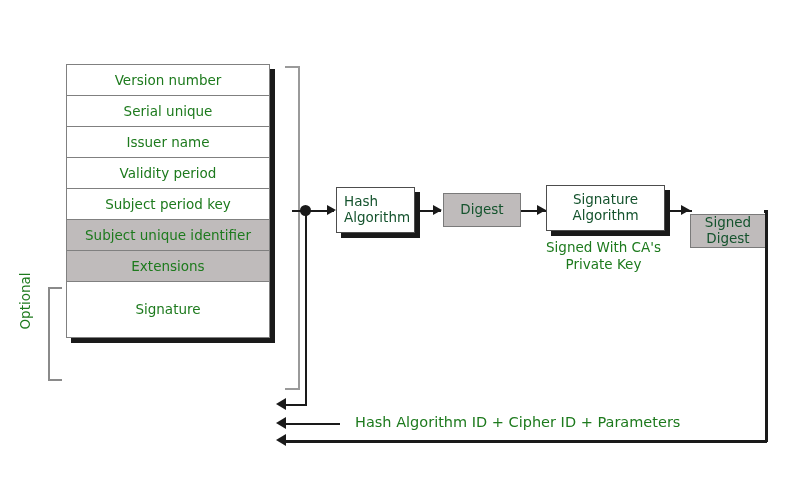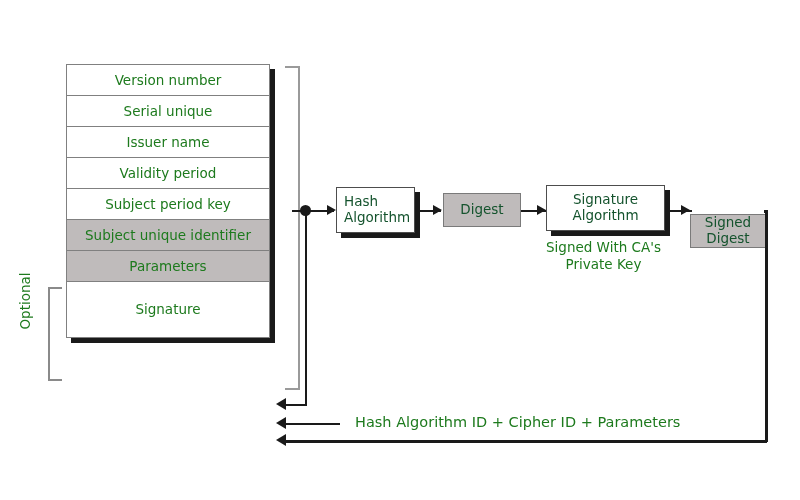--- a/index.html
+++ b/index.html
@@ -167,21 +167,21 @@
 
 <div id="canvas">
 
   <div class="cert-table">
     <div class="cert-row">Version number</div>
     <div class="cert-row">Serial unique</div>
     <div class="cert-row">Issuer name</div>
     <div class="cert-row">Validity period</div>
     <div class="cert-row">Subject period key</div>
     <div class="cert-row shaded">Subject unique identifier</div>
-    <div class="cert-row shaded">Parameters</div>
+    <div class="cert-row shaded">Extensions</div>
     <div class="cert-row tall">Signature</div>
   </div>
 
   <div class="opt-bracket"></div>
   <div class="opt-label">Optional</div>
 
   <div class="collect-bracket"></div>
 
   <div class="hline" style="left:292px; top:210px; width:42px;"></div>
   <div class="arrow-r" style="left:327px; top:205px;"></div>

